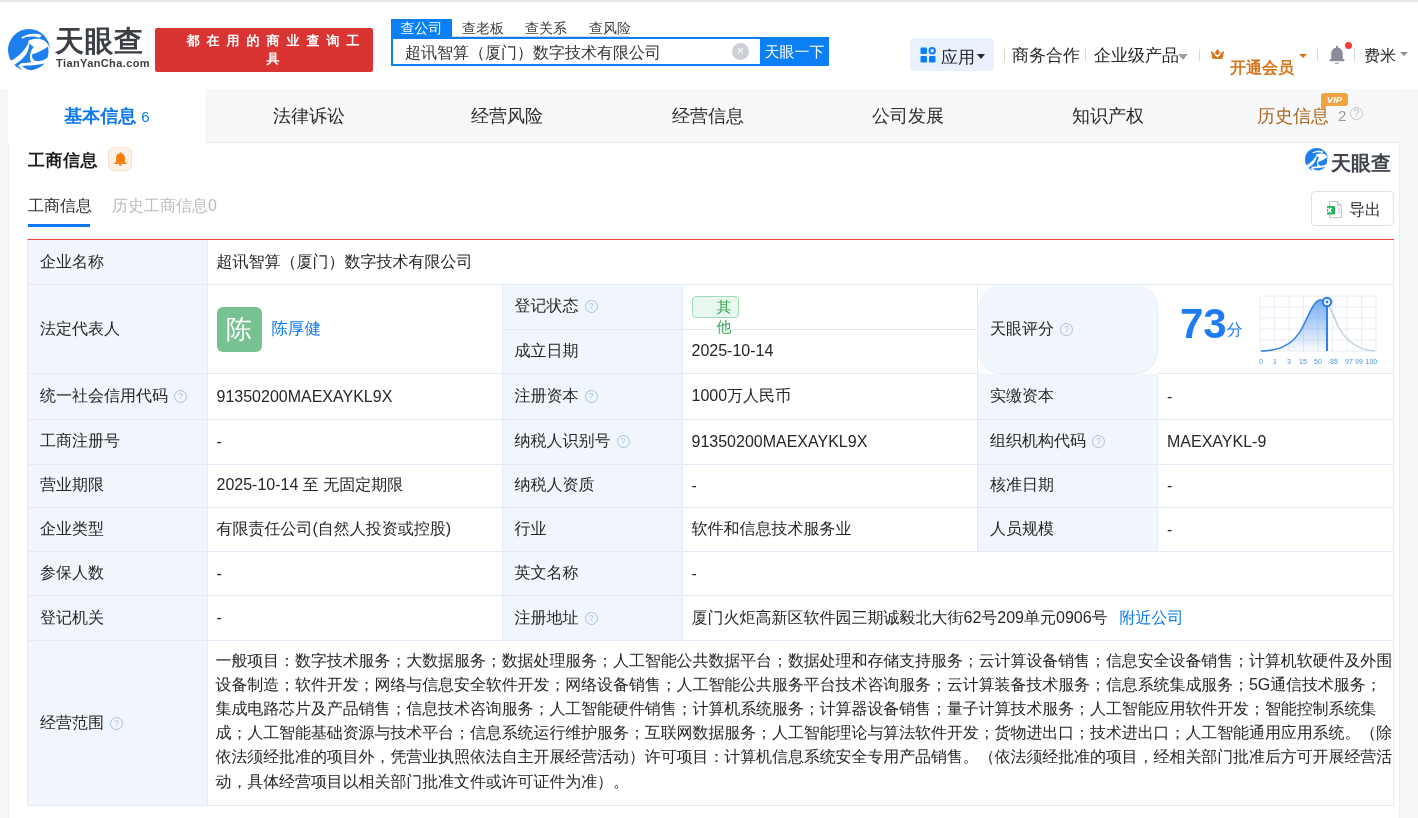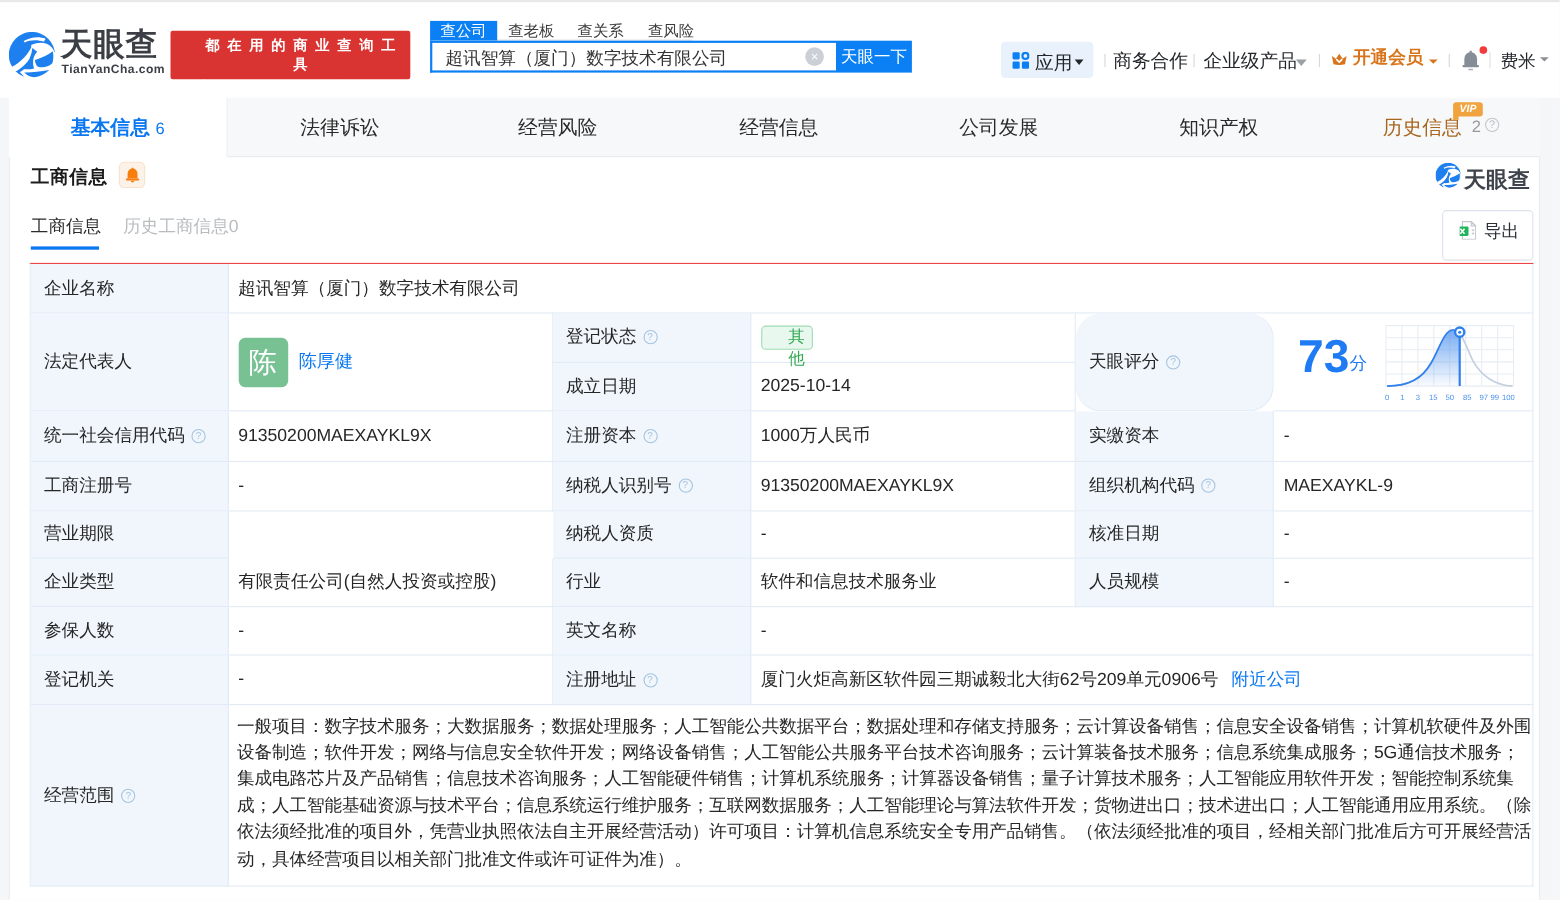--- a/index.html
+++ b/index.html
@@ -65,21 +65,21 @@
   <div class="abs" style="left:1004px;top:47px;width:1px;height:12px;background:#d8d8d8;"></div>
   <div class="abs" style="left:1012px;top:42px;font-size:17px;color:#23262b;">商务合作</div>
   <div class="abs" style="left:1085px;top:47px;width:1px;height:12px;background:#d8d8d8;"></div>
   <div class="abs" style="left:1094px;top:42px;font-size:17px;color:#23262b;">企业级产品</div>
   <div class="abs" style="left:1178px;top:52px;width:0;height:0;border-left:5px solid transparent;border-right:5px solid transparent;border-top:6px solid #9aa0a6;"></div>
   <div class="abs" style="left:1199px;top:47px;width:1px;height:12px;background:#d8d8d8;"></div>
   <svg class="abs" style="left:1210px;top:46px;" width="15" height="12" viewBox="0 0 15 12">
     <path d="M0.8 2.8 L4.4 5.4 L7.5 0.8 L10.6 5.4 L14.2 2.8 L12.7 10.4 C9 11.3 6 11.3 2.3 10.4 Z" fill="#d8741c"></path>
     <path d="M4.7 5.8 L7.5 8.4 L10.3 5.8" fill="none" stroke="#fff" stroke-width="1.5"></path>
   </svg>
-  <div class="abs" style="left:1230px;top:40px;font-size:16px;font-weight:bold;color:#d8741c;">开通会员</div>
+  <div class="abs" style="left:1230px;top:56px;font-size:16px;font-weight:bold;color:#d8741c;">开通会员</div>
   <div class="abs" style="left:1299px;top:52px;width:0;height:0;border-left:4px solid transparent;border-right:4px solid transparent;border-top:4.5px solid #d8741c;"></div>
   <div class="abs" style="left:1317px;top:47px;width:1px;height:12px;background:#d8d8d8;"></div>
   <svg class="abs" style="left:1329px;top:43.5px;" width="16" height="18" viewBox="0 0 16 18">
     <rect x="7" y="0" width="2" height="2.5" fill="#878d97"></rect>
     <path d="M8 1.5 C4.2 1.5 2.2 4.5 2.2 8 L2.2 13 L13.8 13 L13.8 8 C13.8 4.5 11.8 1.5 8 1.5 Z" fill="#878d97"></path>
     <rect x="0.5" y="13" width="15" height="2.2" rx="1" fill="#878d97"></rect>
     <rect x="5.8" y="16.6" width="4.4" height="1.4" rx="0.7" fill="#a9aeb7"></rect>
   </svg>
   <div class="abs" style="left:1345px;top:39.5px;width:7px;height:7px;background:#f23c3c;border-radius:50%;"></div>
   <div class="abs" style="left:1354px;top:45px;width:1px;height:15px;background:#dfdfdf;"></div>
@@ -118,21 +118,21 @@
     <path d="M21.5 14.5 C22.8 16 24.2 17 25.8 17.8 C23.6 20.5 22.4 23.2 22.1 26.2 C21.9 28.7 22.2 31 23 33.2 C19.6 34 16.2 34.2 13.2 33.7 C17.8 28 20.7 21.5 21.5 14.5 Z" fill="#1e80ee"></path>
     <path d="M23.8 25.5 C30 23.5 35.5 21 40 17.5 C40.8 21 40.6 25 39.6 28.6 C36.5 31.5 31 33 27 31.8 C25 31 23.9 28.5 23.8 25.5 Z" fill="#1e80ee"></path>
     <path d="M14 36.8 C20 37 28 36.2 36.8 34.6 C33 38.4 28 40.8 23 41.3 C19.2 40.7 16.2 39.2 14 36.8 Z" fill="#1e80ee"></path>
   </svg>
   <div class="abs" style="left:1322px;top:7px;font-size:20px;font-weight:bold;color:#3f444c;">天眼查</div>
 
   <div class="abs" style="left:19px;top:53px;font-size:16px;color:#2b2b2b;">工商信息</div>
   <div class="abs" style="left:103px;top:53px;font-size:16px;color:#b9bcbf;">历史工商信息0</div>
   <div class="abs" style="left:19px;top:81px;width:62px;height:3px;background:#0b78f2;"></div>
 
-  <div class="abs" style="left:1302px;top:48px;width:83px;height:46px;border:1px solid #dde2ec;border-radius:4px;background:#fff;">
+  <div class="abs" style="left:1302px;top:48px;width:83px;height:35px;border:1px solid #dde2ec;border-radius:4px;background:#fff;">
     <svg style="position:absolute;left:15px;top:9px;" width="15" height="17" viewBox="0 0 15 17">
       <path d="M2.5 0.5 L10.5 0.5 L14.5 4.5 L14.5 16.5 L2.5 16.5 Z" fill="#fff" stroke="#c2c6cc" stroke-width="1"></path>
       <path d="M10.5 0.5 L10.5 4.5 L14.5 4.5 Z" fill="#e8eaee" stroke="#c2c6cc" stroke-width="1"></path>
       <rect x="11" y="7.5" width="2.2" height="1.6" fill="#c9cdd3"></rect>
       <rect x="11" y="10.5" width="2.2" height="1.6" fill="#c9cdd3"></rect>
       <rect x="-2" y="5" width="10" height="8.5" rx="1" fill="#21b35e"></rect>
       <path d="M0.6 7 L4.4 11.5 M4.4 7 L0.6 11.5" stroke="#fff" stroke-width="1.4"></path>
     </svg>
     <div style="position:absolute;left:37px;top:8px;font-size:16px;color:#2b2f36;">导出</div>
   </div>
@@ -199,20 +199,21 @@
     <div class="c vl" style="grid-row:4;grid-column:6;">-</div>
 
     <div class="c lb" style="grid-row:5;grid-column:1;">工商注册号</div>
     <div class="c vl" style="grid-row:5;grid-column:2;">-</div>
     <div class="c lb" style="grid-row:5;grid-column:3;">纳税人识别号 <span class="qm">?</span></div>
     <div class="c vl" style="grid-row:5;grid-column:4;">91350200MAEXAYKL9X</div>
     <div class="c lb" style="grid-row:5;grid-column:5;">组织机构代码 <span class="qm">?</span></div>
     <div class="c vl" style="grid-row:5;grid-column:6;">MAEXAYKL-9</div>
 
     <div class="c lb" style="grid-row:6;grid-column:1;">营业期限</div>
+    <div class="c vl" style="grid-row:6;grid-column:2;">2025-10-14 至 无固定期限</div>
     <div class="c lb" style="grid-row:6;grid-column:3;">纳税人资质</div>
     <div class="c vl" style="grid-row:6;grid-column:4;">-</div>
     <div class="c lb" style="grid-row:6;grid-column:5;">核准日期</div>
     <div class="c vl" style="grid-row:6;grid-column:6;">-</div>
 
     <div class="c lb" style="grid-row:7;grid-column:1;">企业类型</div>
     <div class="c vl" style="grid-row:7;grid-column:2;">有限责任公司(自然人投资或控股)</div>
     <div class="c lb" style="grid-row:7;grid-column:3;">行业</div>
     <div class="c vl" style="grid-row:7;grid-column:4;font-family:Liberation Mono, monospace;">软件和信息技术服务业</div>
     <div class="c lb" style="grid-row:7;grid-column:5;">人员规模</div>

